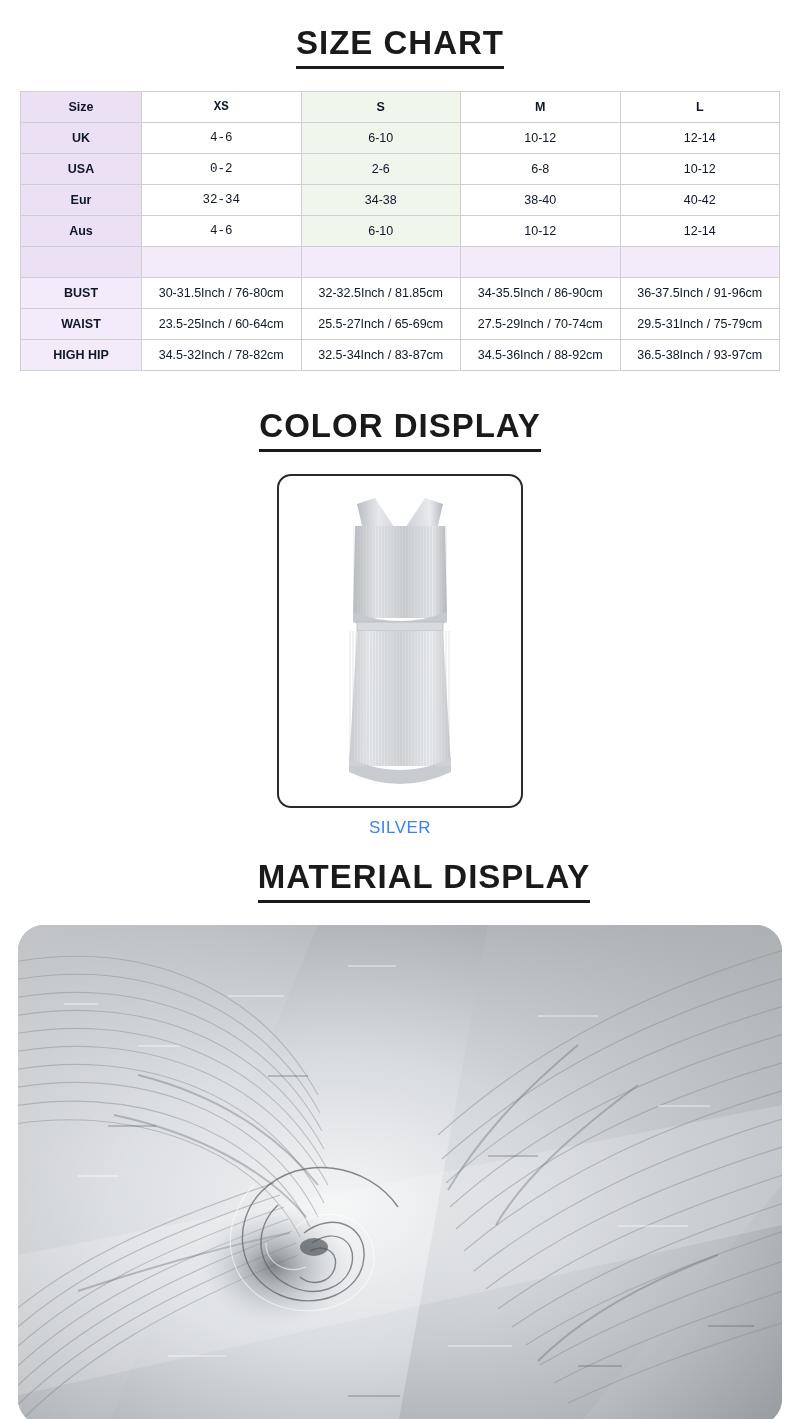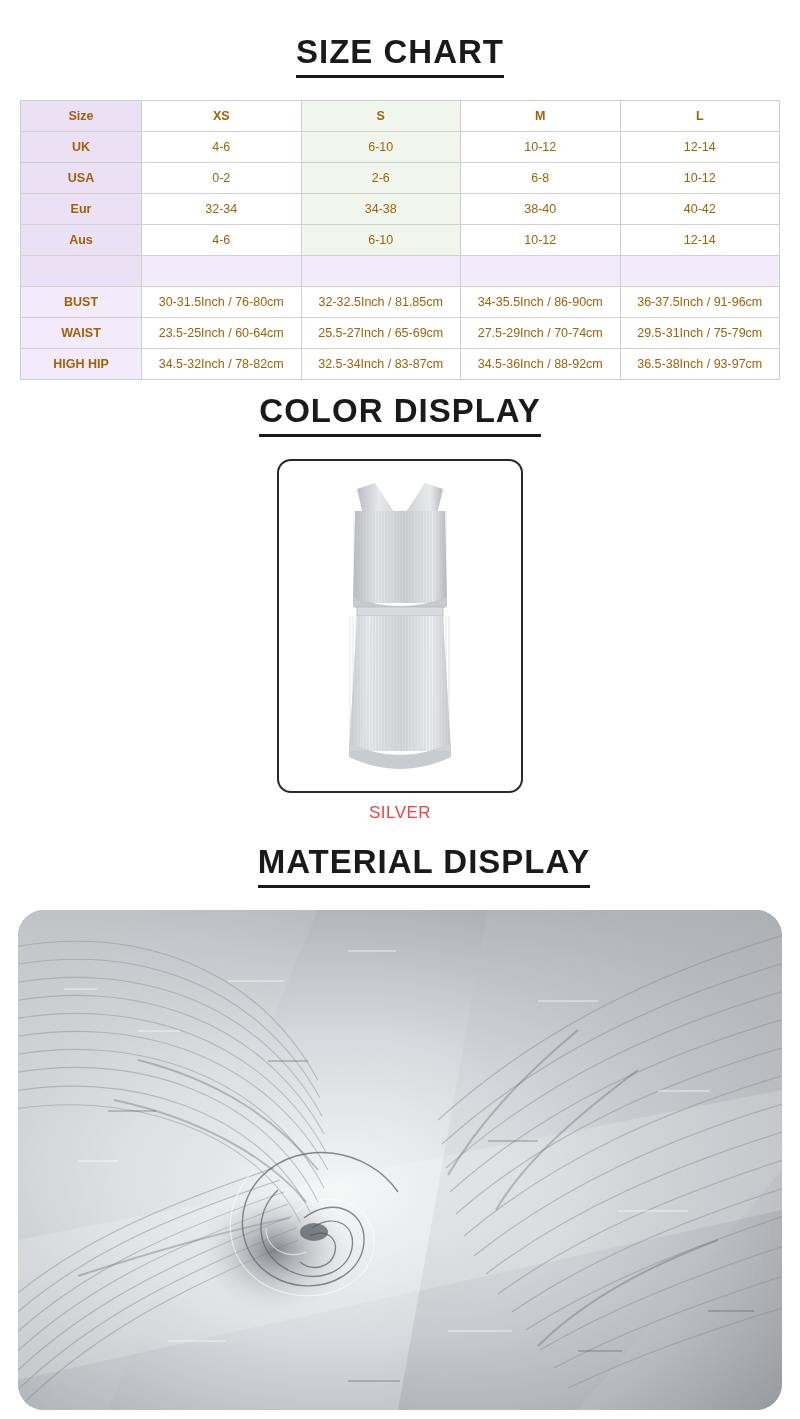--- a/index.html
+++ b/index.html
@@ -25,42 +25,42 @@
     padding-bottom: 4px;
     display: inline-block;
     border-bottom: 3px solid #1a1a1a;
     line-height: 1.15;
   }
   .title-wrap {
     text-align: center;
   }
 
   
-  #size-chart-title-wrap { margin-top: 33px; text-decoration: underline; }
+  #size-chart-title-wrap { margin-top: 24px; text-decoration: underline; }
 
   table.size-table {
     border-collapse: collapse;
     width: 760px;
     margin: 22px auto 0 auto;
     table-layout: fixed;
   }
   table.size-table td {
     border: 1px solid #cfcfcf;
     height: 28px;
     text-align: center;
     font-size: 12.5px;
-    color: #a16207;
+    color: #0f172a;
   }
   .hdr-label {
     background: #ece0f5;
     font-weight: 700;
     font-size: 12px;
     width: 118px;
   }
-  .col-xs { background: #ffffff; }
+  .col-xs { background: #ffffff; font-family: Liberation Mono, monospace; }
   .col-s  { background: #f1f6ec; }
   .col-m  { background: #ffffff; }
   .col-l  { background: #ffffff; }
 
   .top-head td { font-weight: 700; font-size: 12.5px; }
   .top-head .col-s { background: #f1f6ec; }
 
   .spacer-row td {
     background: #f3ebfa;
     border-left: 1px solid #cfcfcf;
@@ -68,42 +68,42 @@
     border-top: 1px solid #cfcfcf;
     border-bottom: 1px solid #cfcfcf;
     height: 22px;
   }
   .spacer-row .hdr-label { background: #ece0f5; }
 
   .meas-row .hdr-label { background: #f3ebfa; }
   .meas-row td { background: #ffffff; font-size: 12.5px; }
 
   
-  #color-title-wrap { margin-top: 12px; }
+  #color-title-wrap { margin-top: 36px; }
 
   .color-box {
     width: 242px;
     height: 330px;
     margin: 22px auto 0 auto;
     border: 2px solid #2a2a2a;
     border-radius: 14px;
     position: relative;
     overflow: hidden;
     background: #ffffff;
   }
   .dress {
     position: absolute;
     left: 50%;
     top: 14px;
     transform: translateX(-50%);
   }
   .color-name {
     text-align: center;
     font-size: 17px;
-    color: #ef4444;
+    color: #3b82f6;
     margin-top: 10px;
     letter-spacing: 0.5px;
   }
 
   
   #material-title-wrap { margin-top: 20px; padding-left: 48px; }
 
   .material-box {
     width: 764px;
     height: 500px;

